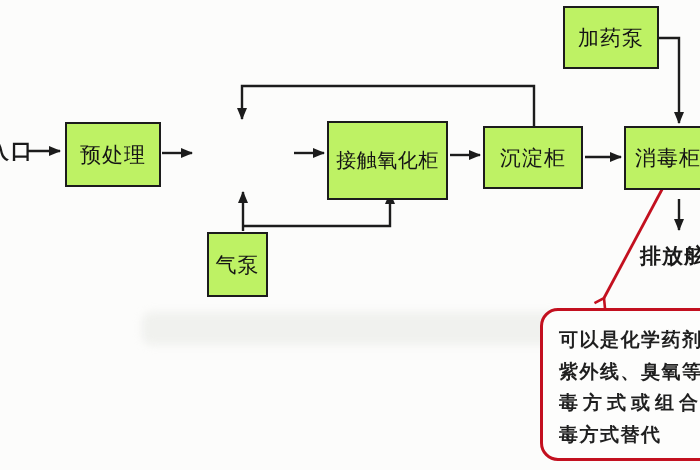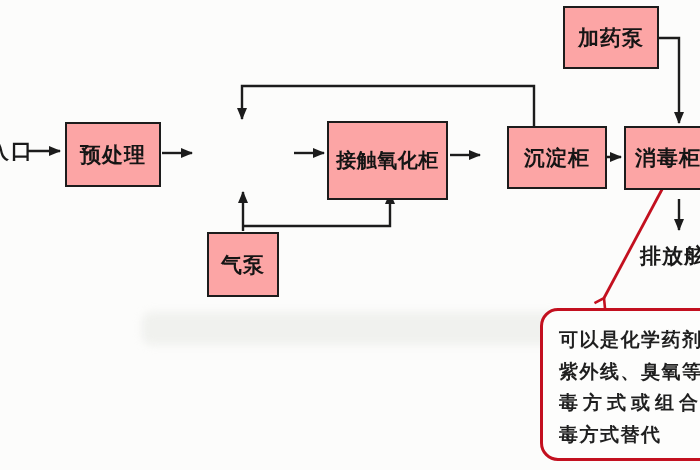--- a/index.html
+++ b/index.html
@@ -8,43 +8,43 @@
     width:700px;height:470px;
     overflow:hidden;
     background:#fcfcfb;
     font-family:"Liberation Sans","DejaVu Sans",sans-serif;
     color:#171717;
   }
   #wires{position:absolute;left:0;top:0;width:700px;height:470px;}
   .node{
     position:absolute;
     border:2.5px solid #1c1c1c;
-    background:#fca5a5;
+    background:#bef264;
     display:flex;align-items:center;justify-content:center;
-    font-weight:bold;font-size:21px;letter-spacing:1px;
+    font-weight:normal;font-size:21px;letter-spacing:1px;
     box-sizing:border-box;
     color:#151515;
     white-space:nowrap;
   }
   .floating-label{
     position:absolute;
     font-weight:bold;
     white-space:nowrap;
     color:#1a1a1a;
   }
   #inlet-label{left:-12px;top:137px;font-size:21px;letter-spacing:2px;}
   #sludge-label{left:319px;top:40px;font-size:22px;letter-spacing:2px;}
   #discharge-label{left:640px;top:242px;font-size:21px;letter-spacing:1px;}
   #node-pretreatment{left:65px;top:122px;width:96px;height:65px;}
   #node-aeration{left:196px;top:122px;width:96px;height:66px;}
   #node-contact{left:327px;top:121px;width:121px;height:79px;font-size:20px;letter-spacing:0.5px;}
-  #node-sedimentation{left:483px;top:126px;width:100px;height:63px;margin-left:24px;}
+  #node-sedimentation{left:483px;top:126px;width:100px;height:63px;}
   #node-disinfection{left:624px;top:126px;width:88px;height:64px;}
   #node-dosing{left:563px;top:6px;width:96px;height:63px;}
-  #node-airpump{left:207px;top:232px;width:72px;height:65px;}
+  #node-airpump{left:207px;top:232px;width:61px;height:65px;}
   #callout{
     position:absolute;
     left:540px;top:308px;width:182px;height:153px;
     border:3.5px solid #c3101f;
     border-radius:18px;
     box-sizing:border-box;
     background:#fdfdfc;
     padding:13px 0 0 16px;
   }
   .callout-line{

